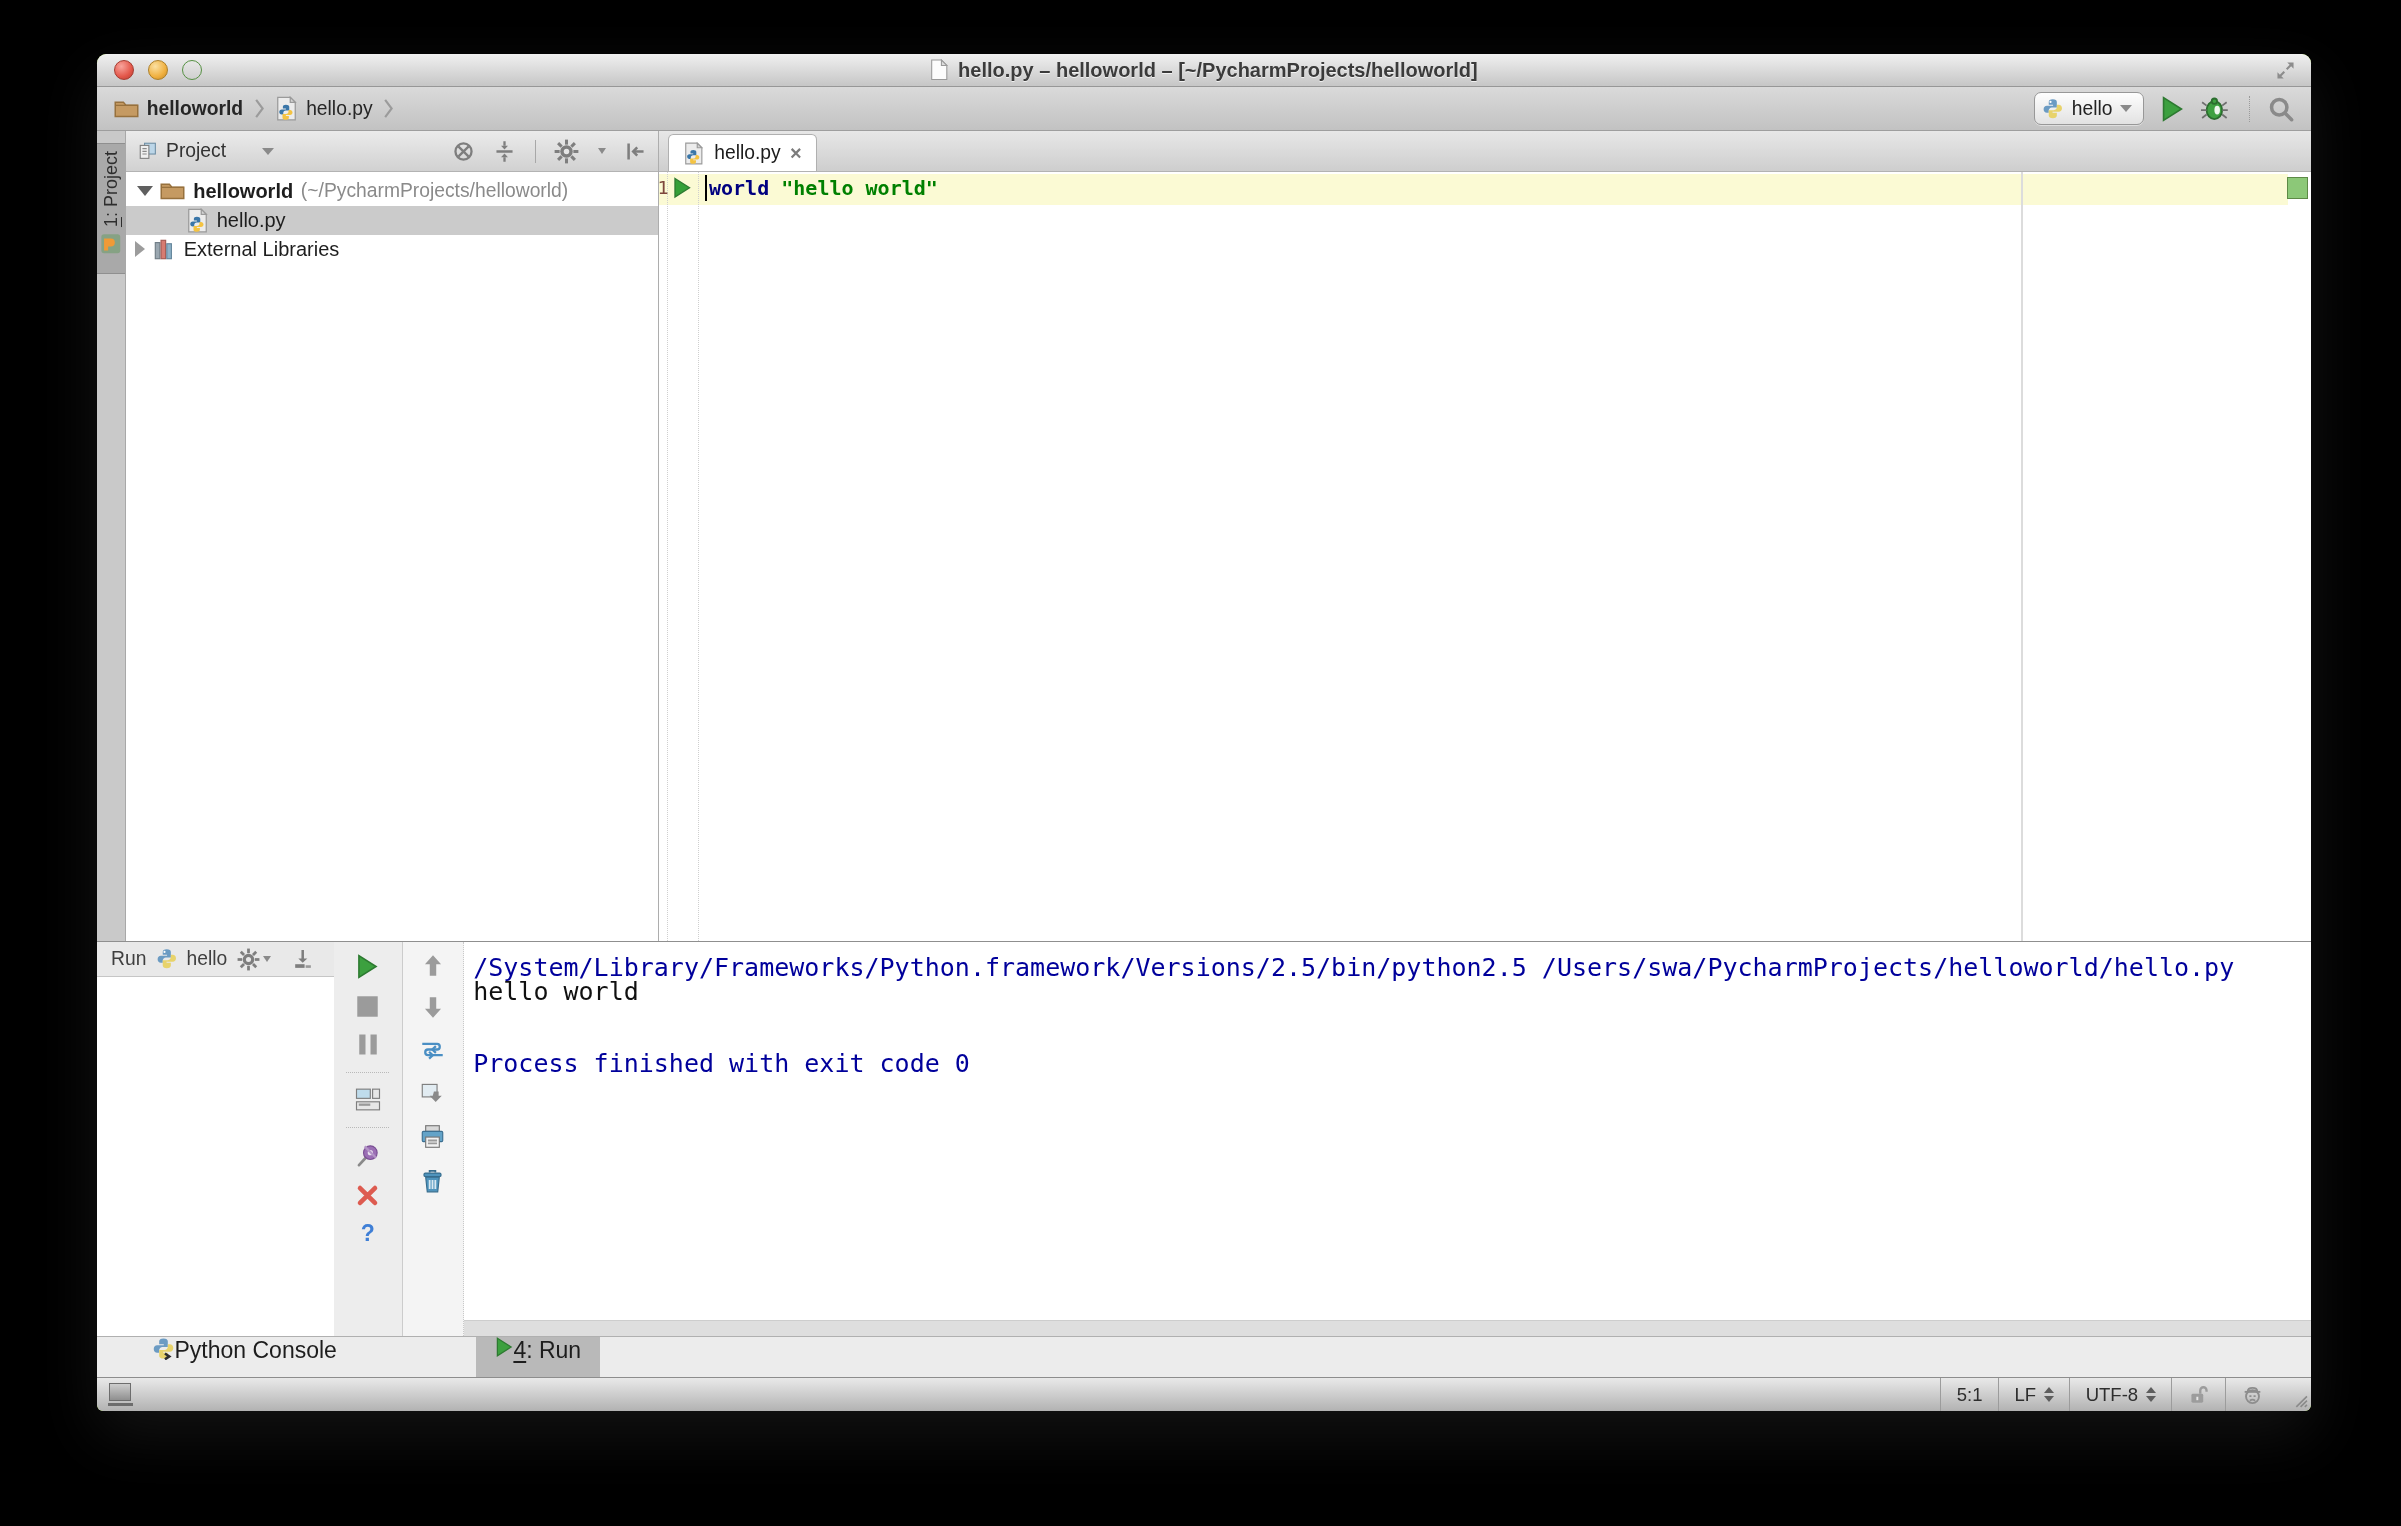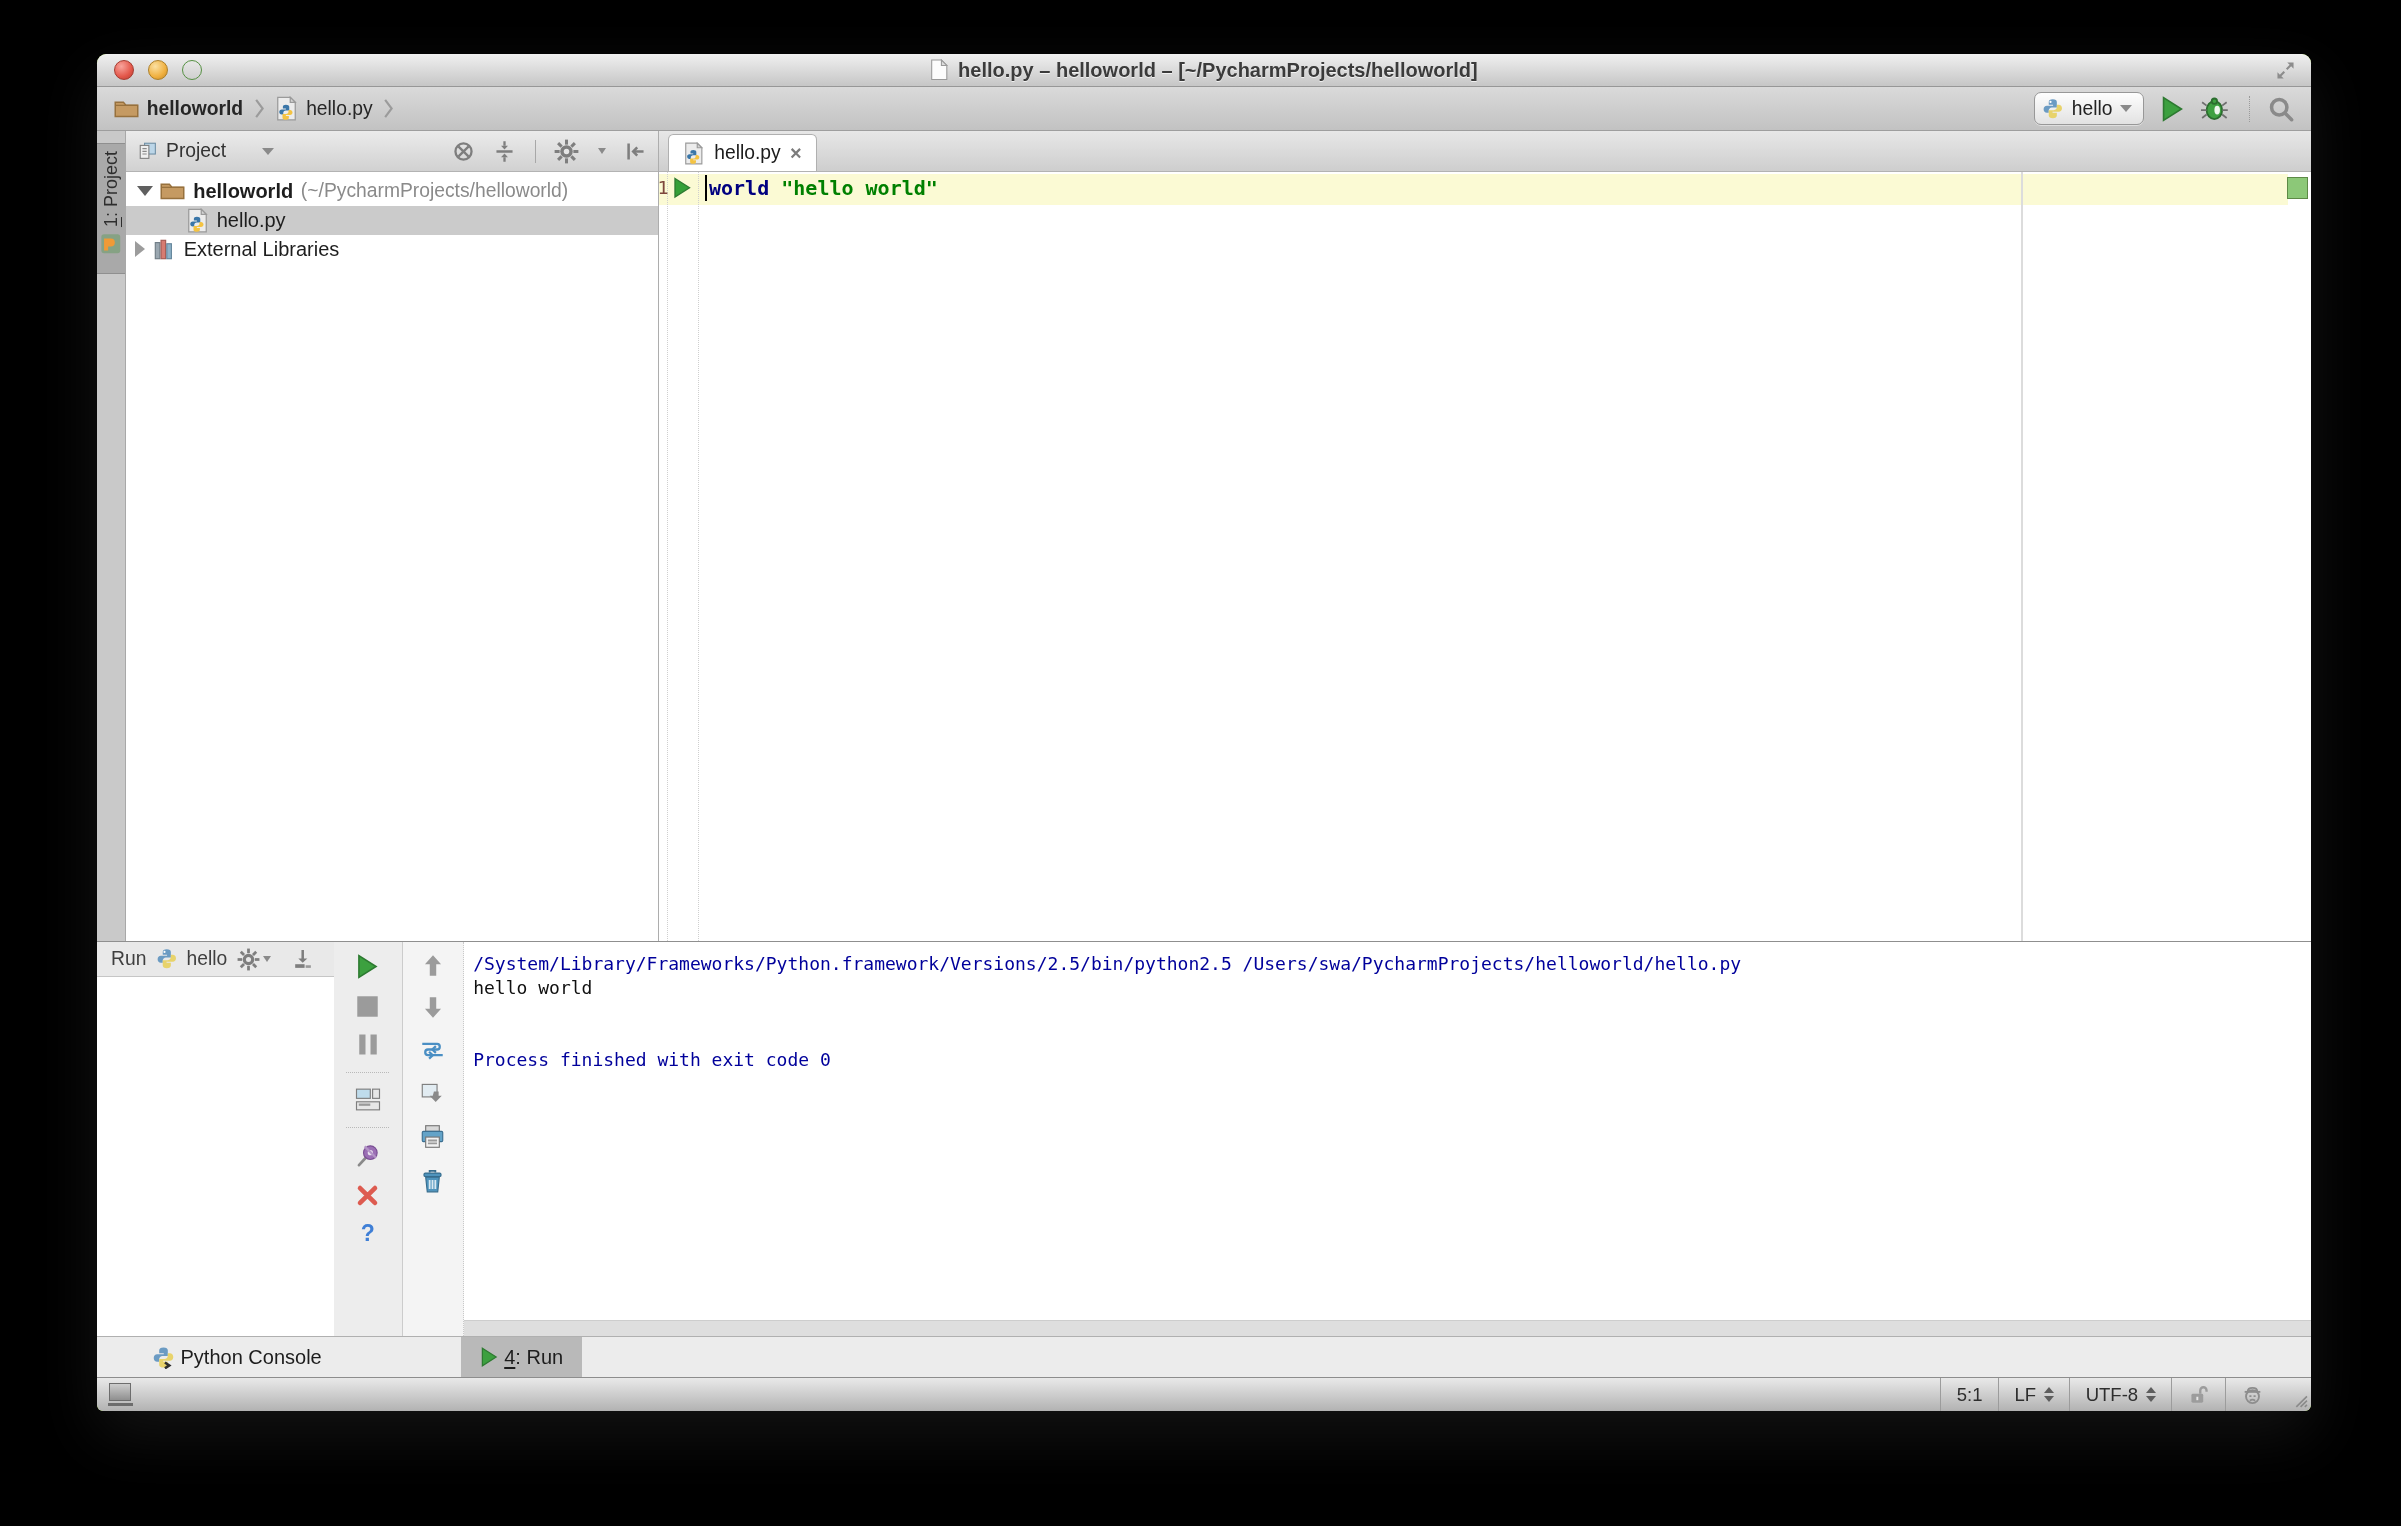--- a/index.html
+++ b/index.html
@@ -78,30 +78,30 @@
   .run-panel{height:394px;flex:0 0 394px;border-top:0.8px solid #8f8f8f;display:flex;flex-direction:row;background:#fff;}
   .run-header{height:34px;flex:0 0 34px;background:#e9e9e9;border-bottom:0.8px solid #c6c6c6;
     display:flex;align-items:center;gap:9.3px;padding:0 14px;font-size:19.3px;color:#3f3f3f;}
   .rh-icons{margin-left:auto;display:flex;align-items:center;gap:20px;padding-right:6.2px;}
   .run-body{flex:1 1 auto;display:flex;min-height:0;}
   .rtb1{width:68px;flex:0 0 68px;background:#ededed;border-right:0.8px solid #cccccc;
     display:flex;flex-direction:column;align-items:center;padding-top:12.4px;gap:15.5px;}
   .rtb2{width:60px;flex:0 0 60px;background:#f4f4f4;border-right:1.5px dotted #c9c9c9;
     display:flex;flex-direction:column;align-items:center;padding-top:12.4px;gap:18.5px;}
   .rtb-sep{width:43px;border-top:1.5px dotted #b9b9b9;}
-  .console{flex:1 1 auto;position:relative;padding:10.8px 0 0 9.3px;font-family:"DejaVu Sans Mono",monospace;font-size:18px;}
+  .console{flex:1 1 auto;position:relative;padding:10.8px 0 0 9.3px;font-family:"DejaVu Sans Mono",monospace;font-size:25px;}
   .console .line{height:24px;white-space:pre;}
   .console .sys{color:#00009b;}
   .console .std{color:#101010;}
   .hscroll{position:absolute;left:0;right:0;bottom:0;height:15.5px;background:#dedede;border-top:0.8px solid #cdcdcd;}
 
   
   .bottom-bar{height:40px;flex:0 0 40px;background:#ececec;border-top:0.8px solid #b0b0b0;
     display:flex;align-items:stretch;padding-left:36px;}
-  .bb-item{display:flex;align-items:center;gap:6px;padding:0 18.5px;font-size:20px;color:#1d1d1d;}
+  .bb-item{display:flex;gap:0;padding:0 18.5px;font-size:23px;color:#1d1d1d;}
   .bb-item.active{background:#b9b9b9;}
   .bb-item u{text-underline-offset:3.1px;}
 
   
   .status-bar{height:33px;flex:0 0 33px;background:linear-gradient(#e9e9e9,#b2b2b2);border-top:0.8px solid #8d8d8d;
     display:flex;align-items:stretch;padding-left:10.8px;}
   .sb-left{display:flex;align-items:center;}
   .toggle-btns{display:flex;flex-direction:column;align-items:center;gap:2.3px;}
   .toggle-btns .sq{width:20px;height:15.5px;border:1.5px solid #6d6d6d;background:linear-gradient(#cdcdcd,#8f8f8f);}
   .toggle-btns .bar{width:25px;height:2.3px;background:#6d6d6d;}

